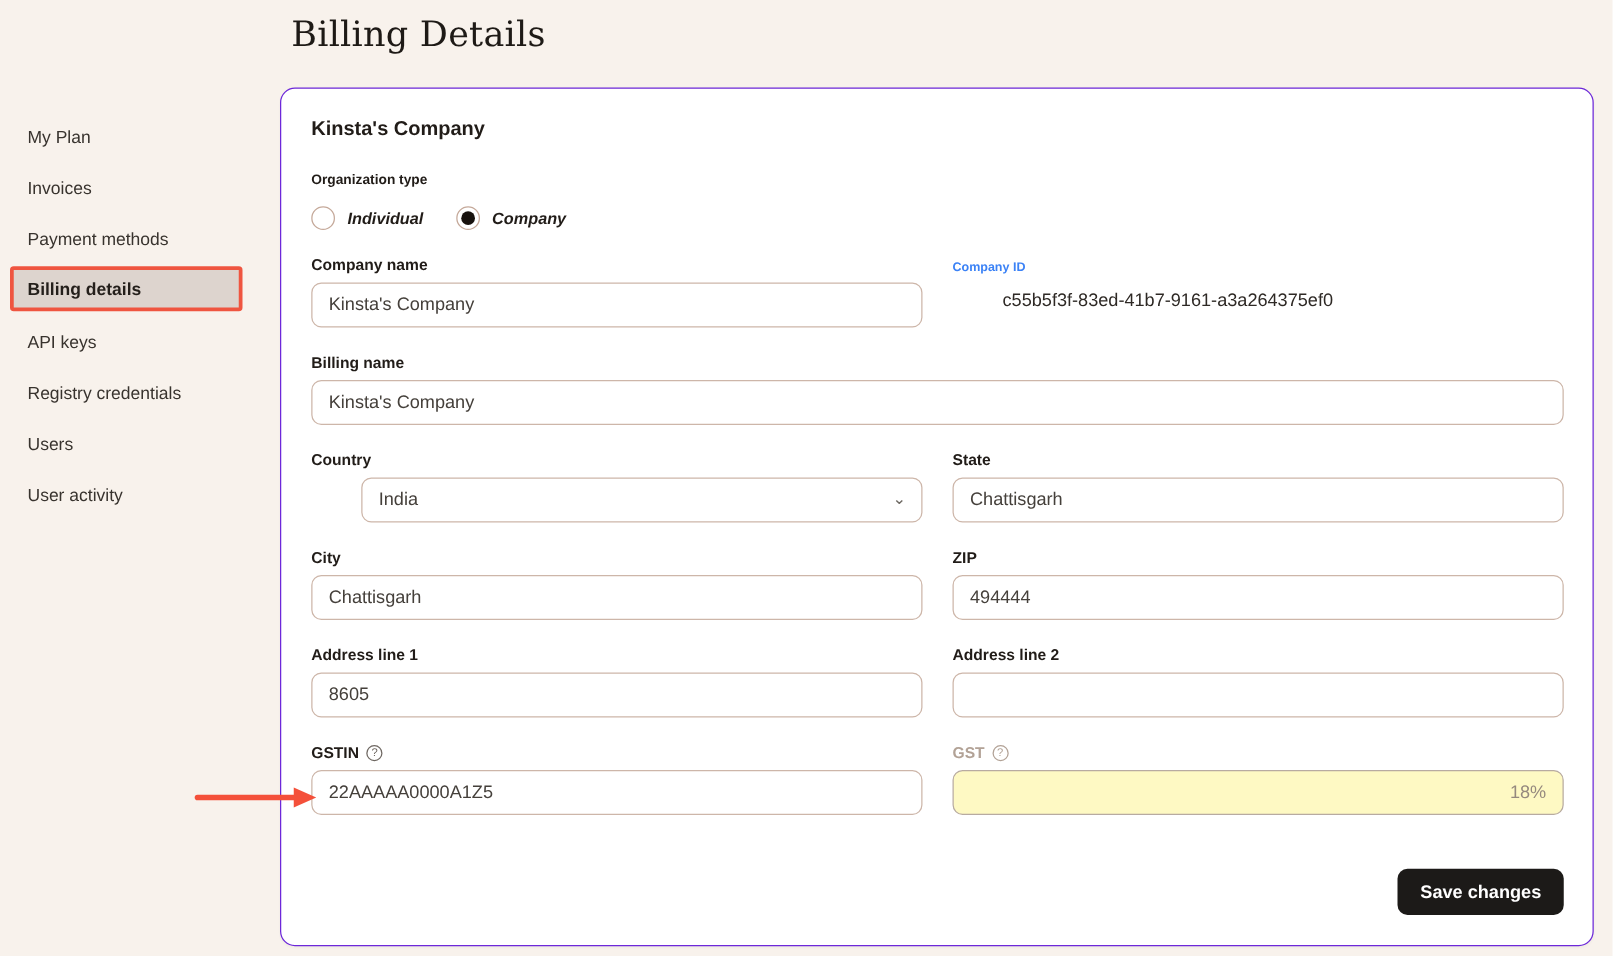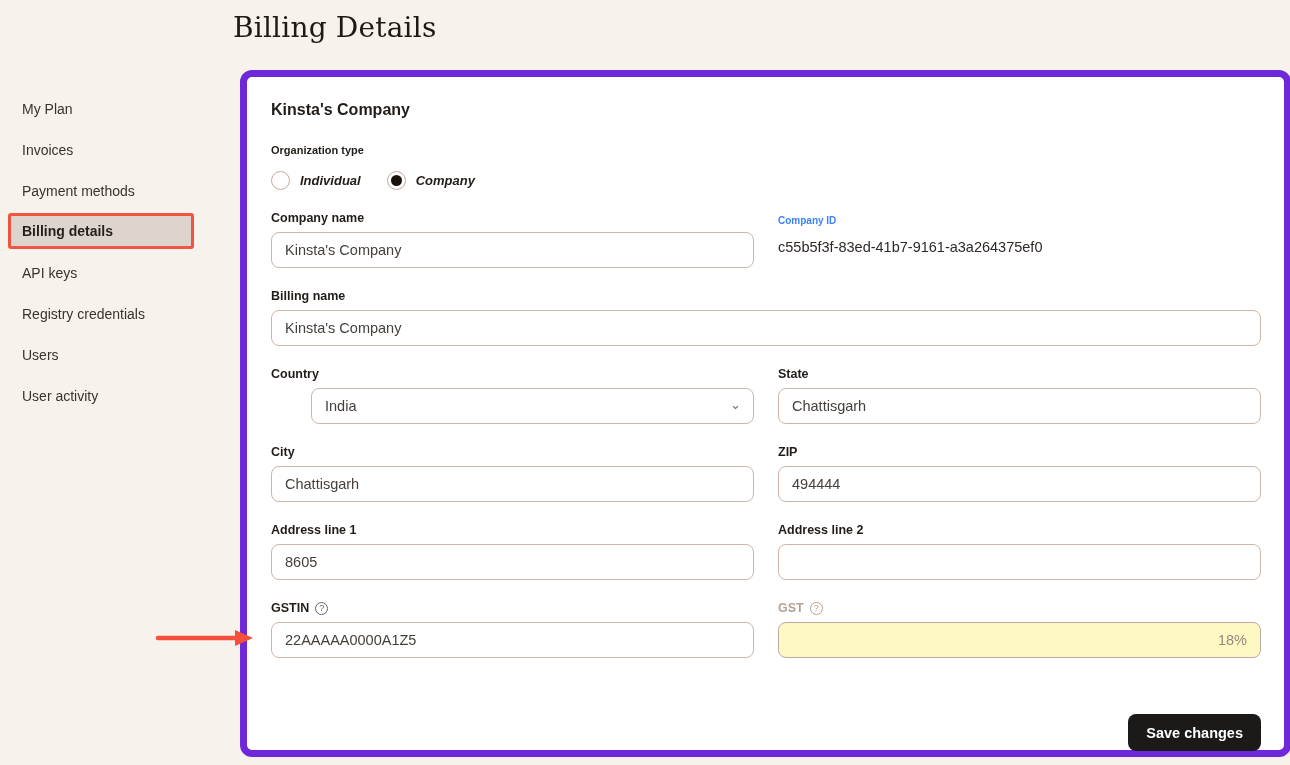--- a/index.html
+++ b/index.html
@@ -48,24 +48,24 @@
     background: #ddd4ce;
     border: 3px solid #ef5540;
     border-radius: 3px;
     font-weight: 600;
     color: #241f1b;
   }
 
   
   .card {
     position: absolute;
-    left: 240px; top: 70px;
+    left: 224px; top: 70px;
     width: 1051px; height: 687px;
     background: #ffffff;
-    border: 7px solid #6d28d9;
+    border: 1px solid #6d28d9;
     border-radius: 12px;
     box-shadow: 0 1px 2px rgba(60,45,35,0.04);
     padding: 24px 23px 24px 24px;
   }
   .card-heading {
     font-size: 16px;
     font-weight: 700;
     color: #211c18;
     margin-bottom: 25px;
   }
@@ -175,39 +175,39 @@
     font-size: 10px;
     font-weight: 700;
     color: #3b82f6;
     margin-bottom: 13px;
     margin-top: 4px;
   }
   .id-value {
     font-size: 14.5px;
     font-weight: 400;
     color: #2e2925;
+    margin-left: 40px;
   }
 
   .footer-row {
     display: flex;
     justify-content: flex-end;
     margin-top: 43px;
   }
   .save-btn {
     background: #1c1a18;
     color: #ffffff;
     border: none;
     border-radius: 8px;
     padding: 0 18px;
     height: 37px;
     font-family: "Liberation Sans", sans-serif;
     font-size: 14.5px;
     font-weight: 700;
     cursor: pointer;
-    margin-top: 13px;
   }
 
   .annot-arrow {
     position: absolute;
     left: 155px; top: 629px;
     width: 100px; height: 18px;
   }
 </style>
 </head>
 <body>

